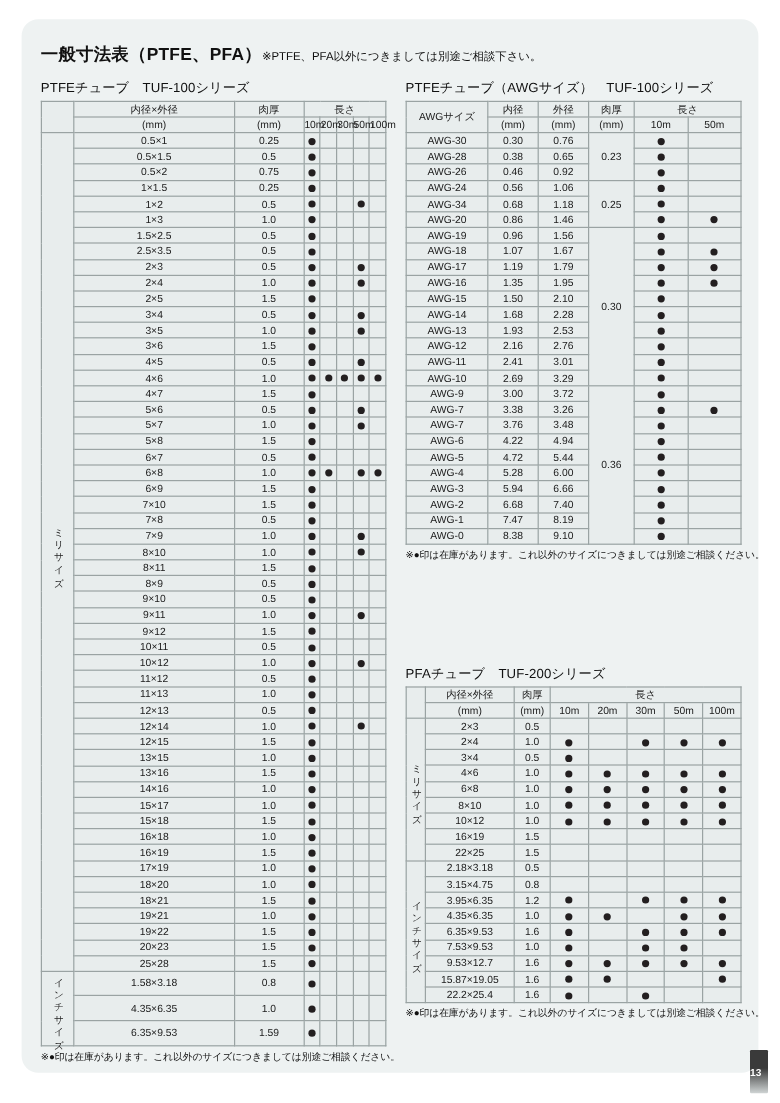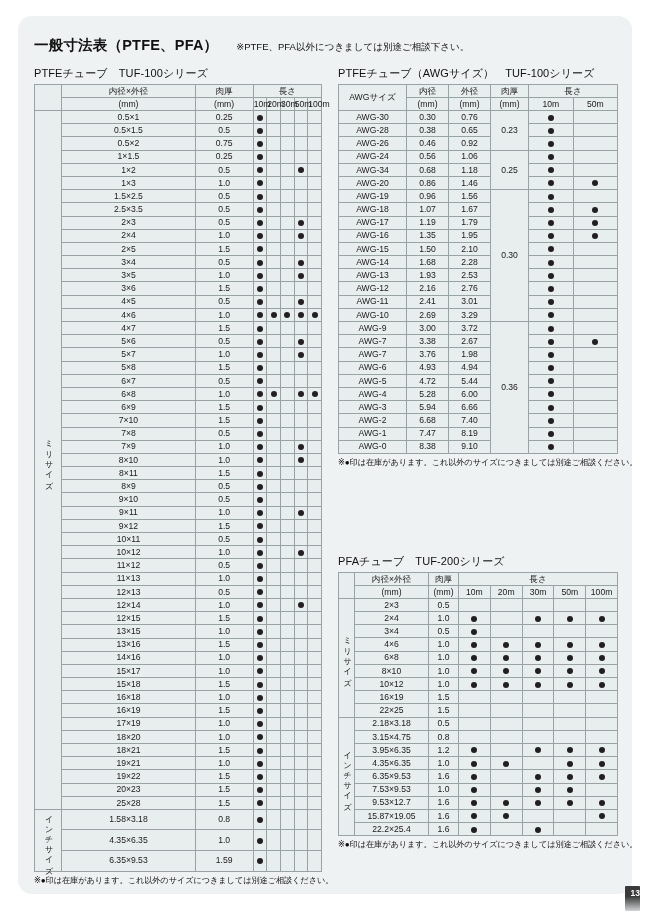--- a/index.html
+++ b/index.html
@@ -26,21 +26,21 @@
   .content {
     position: absolute;
     left: 34px; top: 36px;
     width: 584px; height: 845px;
   }
 
   
   .main-title-row {
     display: flex;
     align-items: baseline;
-    gap: 18px;
+    gap: 0;
     height: 22px;
   }
   .main-title {
     font-size: 14.5px;
     font-weight: bold;
     color: #111;
     letter-spacing: 0.2px;
     white-space: nowrap;
   }
   .main-note {
@@ -121,27 +121,27 @@
     white-space: nowrap;
   }
 
   
   .pfa-block { margin-top: 86px; }
 
   
   .page-tab {
     position: absolute;
     right: 10px; bottom: 8px;
-    width: 15px; height: 25px;
+    width: 15px; height: 36px;
     background: linear-gradient(180deg, #3a3a3a 0%, #3a3a3a 42%, #cfd4d4 100%);
     border-radius: 1px;
     display: flex;
-    justify-content: flex-end;
+    justify-content: flex-start;
     align-items: flex-start;
-    padding-top: 3px;
+    padding-top: 15px;
   }
   .page-tab span {
     color: #ffffff;
     font-size: 8.5px;
     font-weight: bold;
     line-height: 1;
   }
 
   
   .w-size  { width: 78px; }
@@ -854,34 +854,34 @@
                 <td>AWG-9</td>
                 <td>3.00</td>
                 <td>3.72</td>
                 <td rowspan="10">0.36</td>
                 <td><span class="dot"></span></td>
                 <td></td>
               </tr>
               <tr>
                 <td>AWG-7</td>
                 <td>3.38</td>
-                <td>2.67</td>
+                <td>3.26</td>
                 <td><span class="dot"></span></td>
                 <td><span class="dot"></span></td>
               </tr>
               <tr>
                 <td>AWG-7</td>
                 <td>3.76</td>
-                <td>1.98</td>
+                <td>3.48</td>
                 <td><span class="dot"></span></td>
                 <td></td>
               </tr>
               <tr>
                 <td>AWG-6</td>
-                <td>4.93</td>
+                <td>4.22</td>
                 <td>4.94</td>
                 <td><span class="dot"></span></td>
                 <td></td>
               </tr>
               <tr>
                 <td>AWG-5</td>
                 <td>4.72</td>
                 <td>5.44</td>
                 <td><span class="dot"></span></td>
                 <td></td>

